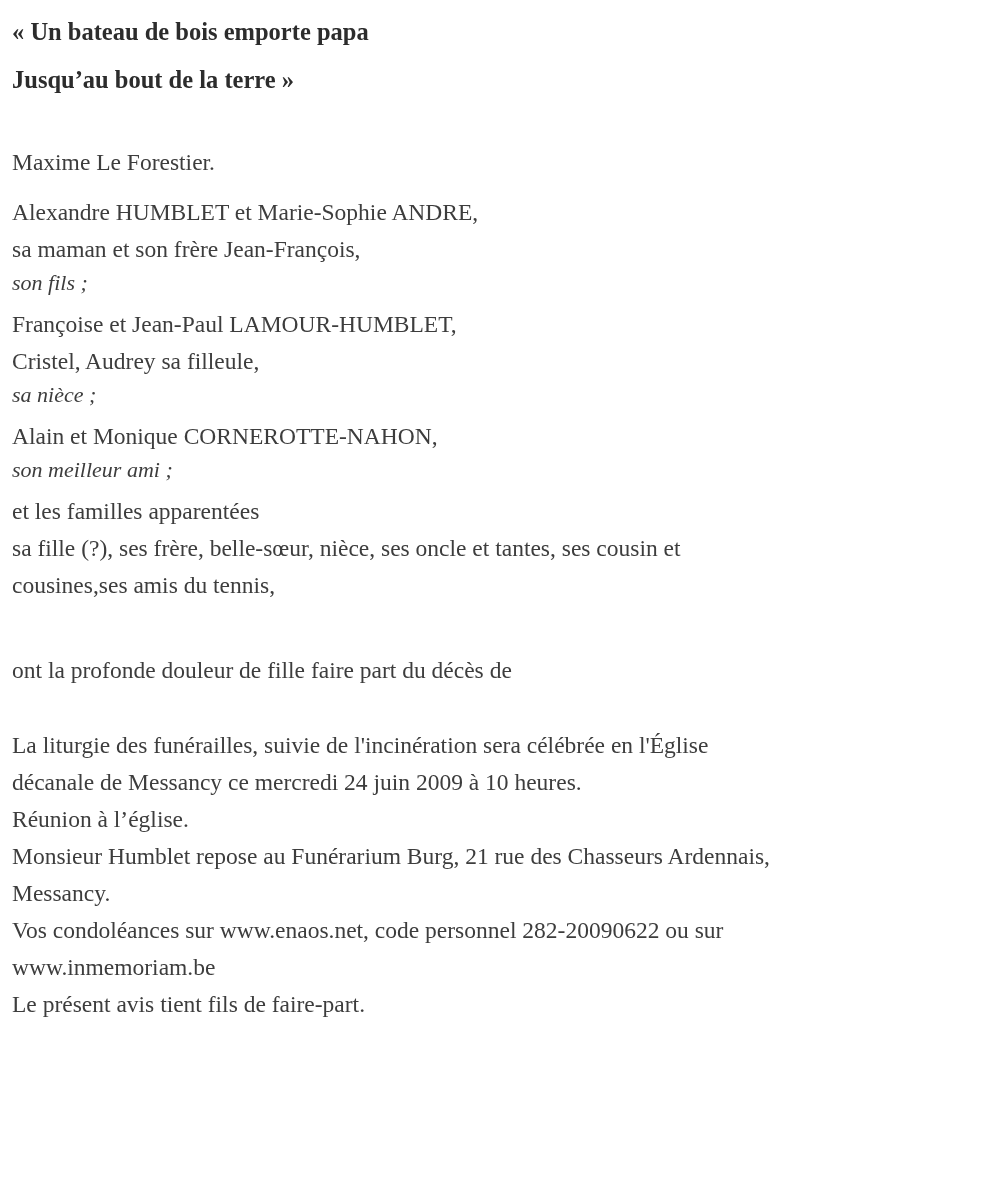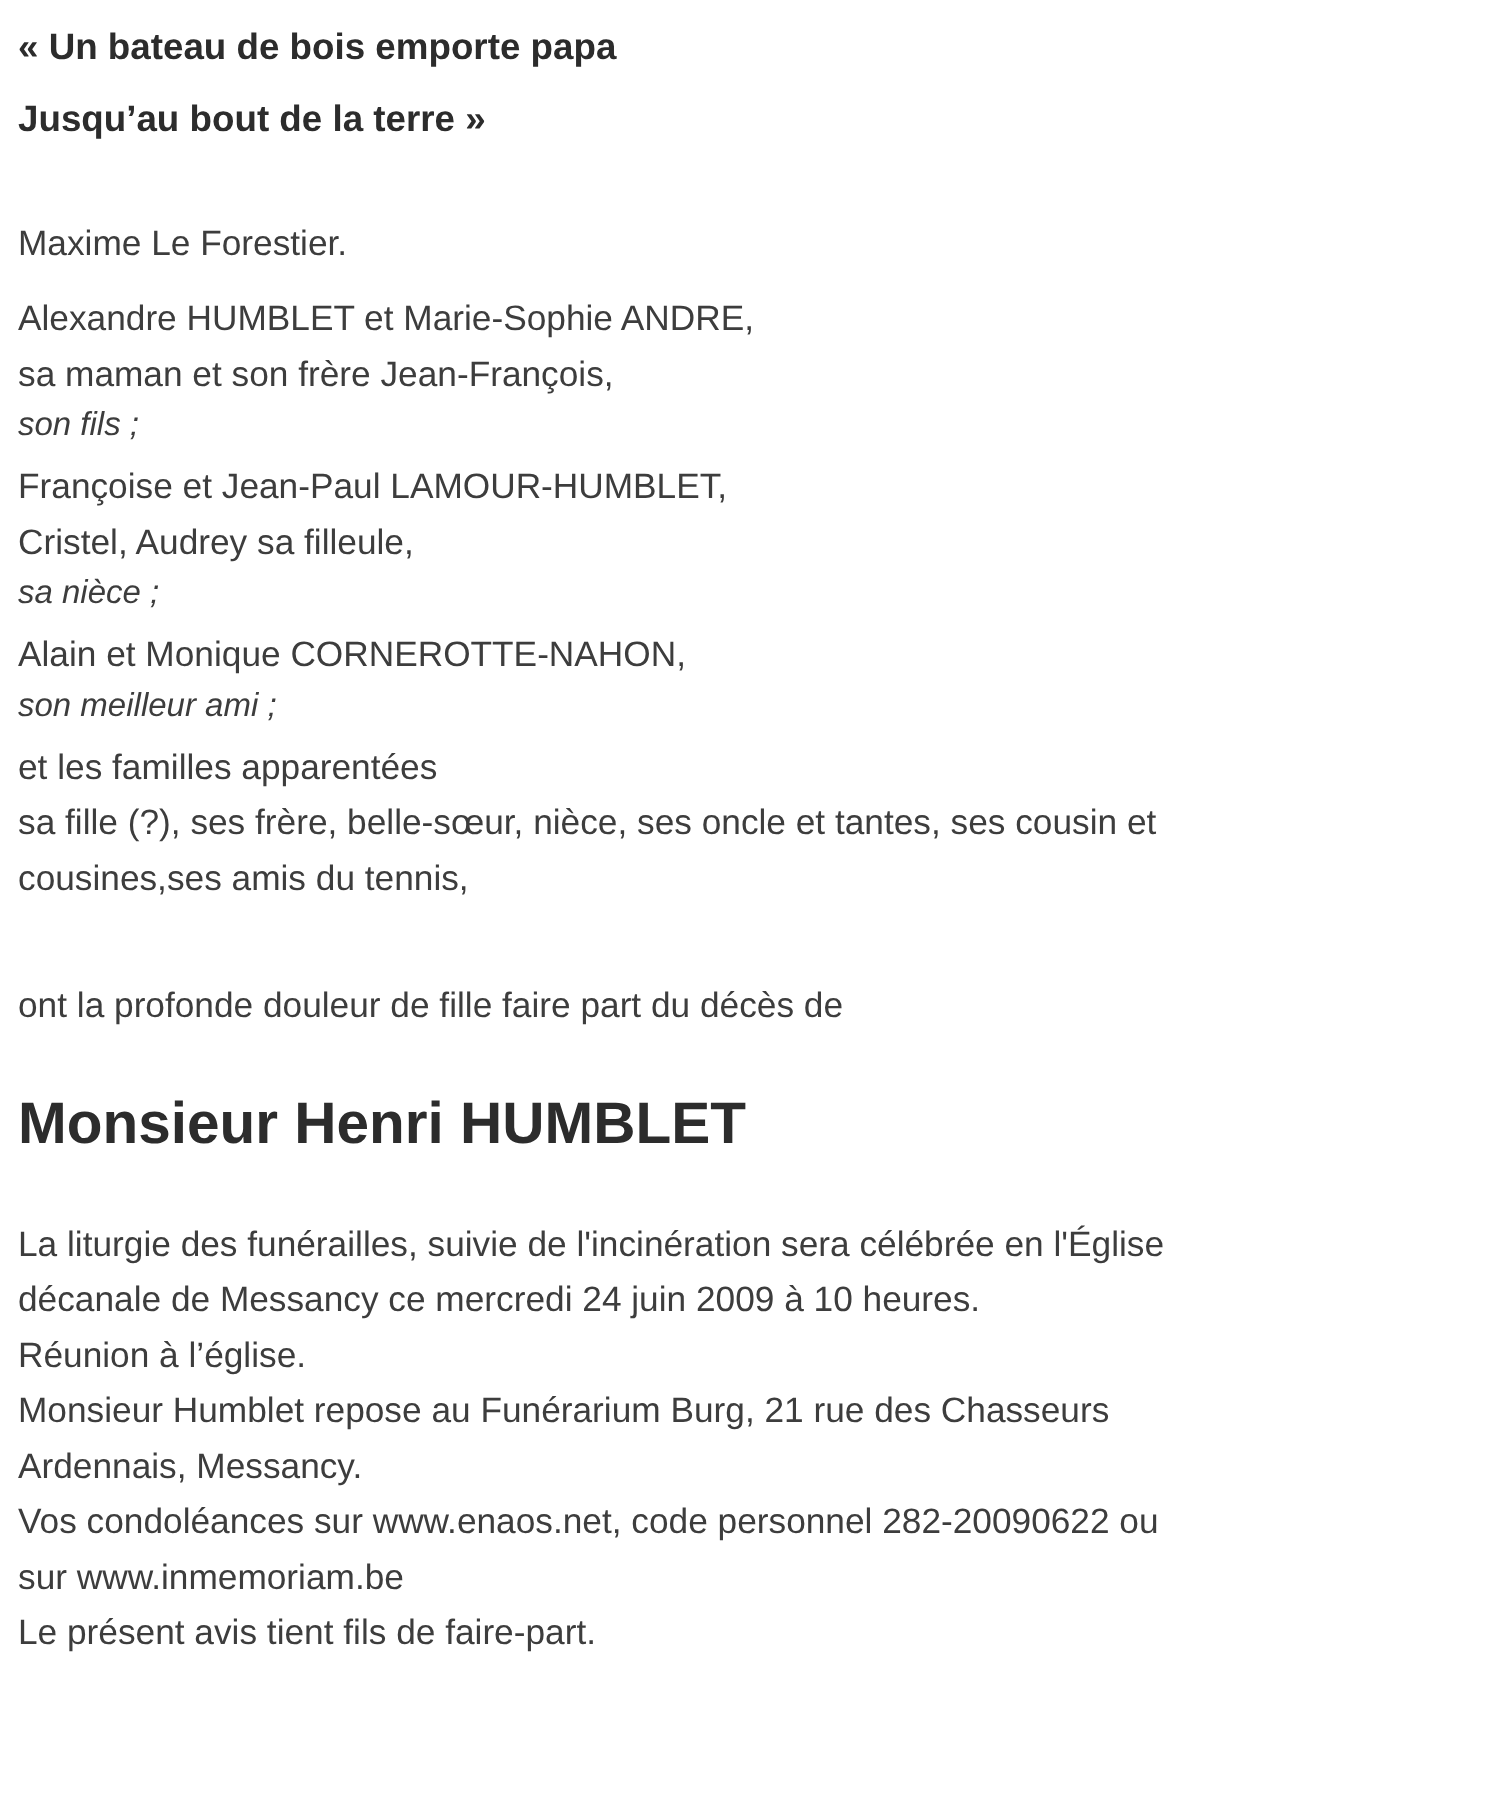--- a/index.html
+++ b/index.html
@@ -5,21 +5,21 @@
   html, body {
     margin: 0;
     padding: 0;
     background: #ffffff;
   }
   .page {
     width: 807px;
     min-height: 1197px;
     box-sizing: border-box;
     padding: 8px 12px 6px 12px;
-    font-family: Liberation Sans, sans-serif;
+    font-family: Liberation Serif, serif;
     color: #3d3d3d;
     font-size: 23.5px;
     line-height: 37px;
   }
   p { margin: 0; }
   .quote-line {
     font-weight: 700;
     font-size: 24.5px;
     line-height: 48px;
     color: #2c2c2c;
@@ -79,21 +79,20 @@
     <p class="relation-line">son meilleur ami ;</p>
   </div>
 
   <div class="relatives-block">
     <p>et les familles apparentées</p>
     <p>sa fille (?), ses frère, belle-sœur, nièce, ses oncle et tantes, ses cousin et cousines,ses amis du tennis,</p>
   </div>
 
   <p class="announcement">ont la profonde douleur de fille faire part du décès de</p>
 
-  <h1 class="deceased-name">Monsieur Henri HUMBLET</h1>
 
   <div class="details-block">
     <p>La liturgie des funérailles, suivie de l'incinération sera célébrée en l'Église décanale de Messancy ce mercredi 24 juin 2009 à 10 heures.</p>
     <p>Réunion à l’église.</p>
     <p>Monsieur Humblet repose au Funérarium Burg, 21 rue des Chasseurs Ardennais, Messancy.</p>
     <p>Vos condoléances sur www.enaos.net, code personnel 282-20090622 ou sur www.inmemoriam.be</p>
     <p>Le présent avis tient fils de faire-part.</p>
   </div>
 
 </div>

